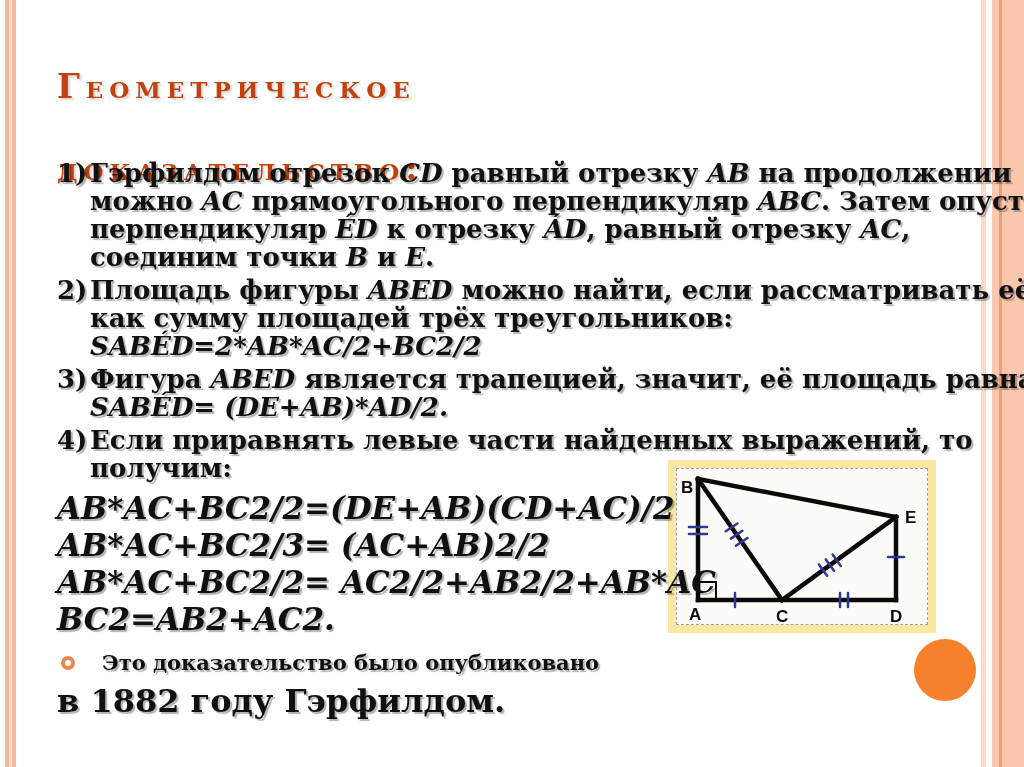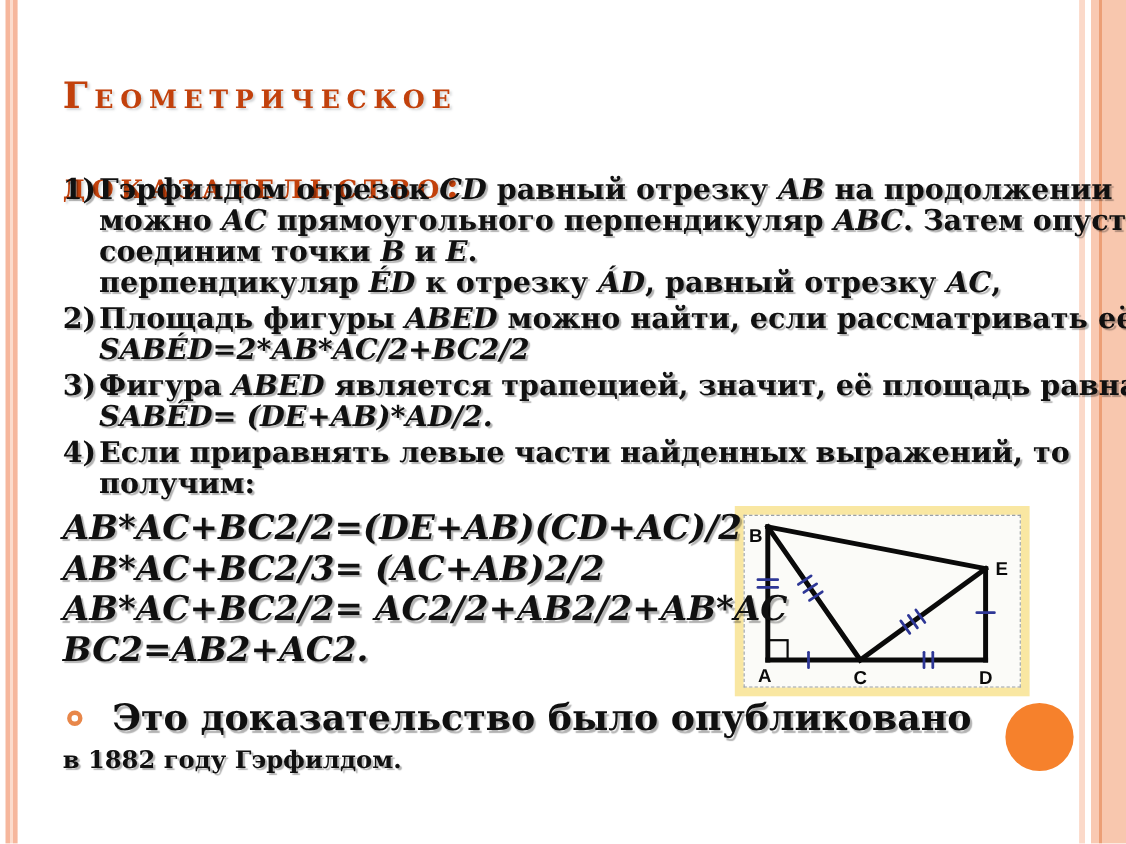--- a/index.html
+++ b/index.html
@@ -17,24 +17,24 @@
   
   .column{position:absolute;left:57px;top:159px;width:912px;z-index:2;
     font-size:26px;font-weight:bold;color:#101010;
     text-shadow:2px 2px 1px rgba(0,0,0,0.30);}
   .item{position:relative;margin:0 0 5px 33px;}
   .marker{position:absolute;left:-33px;top:0;}
   .tline{line-height:28px;white-space:nowrap;}
   .it{font-style:italic;margin-top:11px;}
   .formulas{margin-top:8px;}
   .formula-line{font-size:31px;font-style:italic;line-height:37px;white-space:nowrap;}
-  .bullet-para{position:relative;margin-top:24px;padding-left:45px;font-size:33px;line-height:38px;white-space:nowrap;}
+  .bullet-para{position:relative;margin-top:6px;padding-left:45px;font-size:21px;line-height:38px;white-space:nowrap;}
   .ring{position:absolute;left:4px;top:12px;width:6px;height:6px;border:4px solid #e8874a;
     border-radius:50%;background:#fff;text-shadow:none;}
-  .bullet-cont{font-size:22px;line-height:38px;white-space:nowrap;}
+  .bullet-cont{font-size:32px;line-height:38px;white-space:nowrap;}
   
   .diagram{position:absolute;left:668px;top:460px;padding:8px;background:#f9e7a2;z-index:1;}
   .diagram-inner{display:block;background:#fbfbf8;border:1px dashed #9aa0a6;}
   
   .orange-dot{position:absolute;left:914px;top:639px;width:62px;height:62px;border-radius:50%;
     background:#f6812c;}
 </style>
 </head>
 <body>
 
@@ -42,25 +42,26 @@
   <div class="accent-left"></div>
   <div class="accent-right"></div>
 
   <h1 class="title">Геометрическое доказательство:</h1>
 
   <div class="column">
     <div id="steps">
         <div class="item">
           <div class="tline"><span class="marker">1)</span><span>Гэрфилдом отрезок </span><span class="it">CD</span><span> равный отрезку </span><span class="it">AB</span><span> на продолжении</span></div>
           <div class="tline"><span>можно </span><span class="it">AC</span><span> прямоугольного перпендикуляр </span><span class="it">ABC</span><span>. Затем опустим</span></div>
+          <div class="tline"><span>перпендикуляр </span><span class="it">ÉD</span><span> к отрезку </span><span class="it">ÁD</span><span>, равный отрезку </span><span class="it">AC</span><span>,</span></div>
           <div class="tline"><span>соединим точки </span><span class="it">B</span><span> и </span><span class="it">E</span><span>.</span></div>
-          <div class="tline"><span>перпендикуляр </span><span class="it">ÉD</span><span> к отрезку </span><span class="it">ÁD</span><span>, равный отрезку </span><span class="it">AC</span><span>,</span></div>
         </div>
         <div class="item">
           <div class="tline"><span class="marker">2)</span><span>Площадь фигуры </span><span class="it">ABED</span><span> можно найти, если рассматривать её</span></div>
+          <div class="tline"><span>как сумму площадей трёх треугольников:</span></div>
           <div class="tline"><span class="it">SABÉD=2*AB*AC/2+BC2/2</span></div>
         </div>
         <div class="item">
           <div class="tline"><span class="marker">3)</span><span>Фигура </span><span class="it">ABED</span><span> является трапецией, значит, её площадь равна:</span></div>
           <div class="tline"><span class="it">SABÉD= (DE+AB)*AD/2.</span></div>
         </div>
         <div class="item">
           <div class="tline"><span class="marker">4)</span><span>Если приравнять левые части найденных выражений, то</span></div>
           <div class="tline"><span>получим:</span></div>
         </div>

